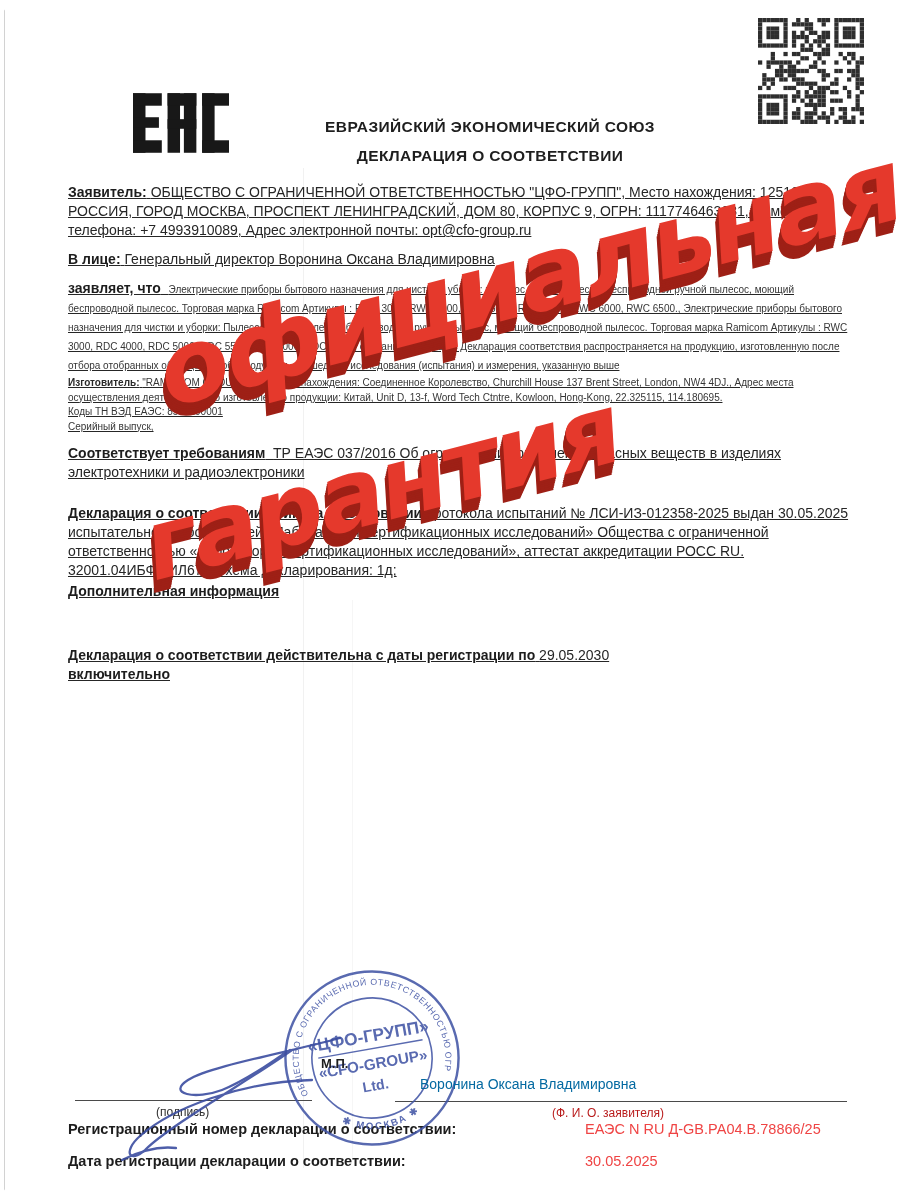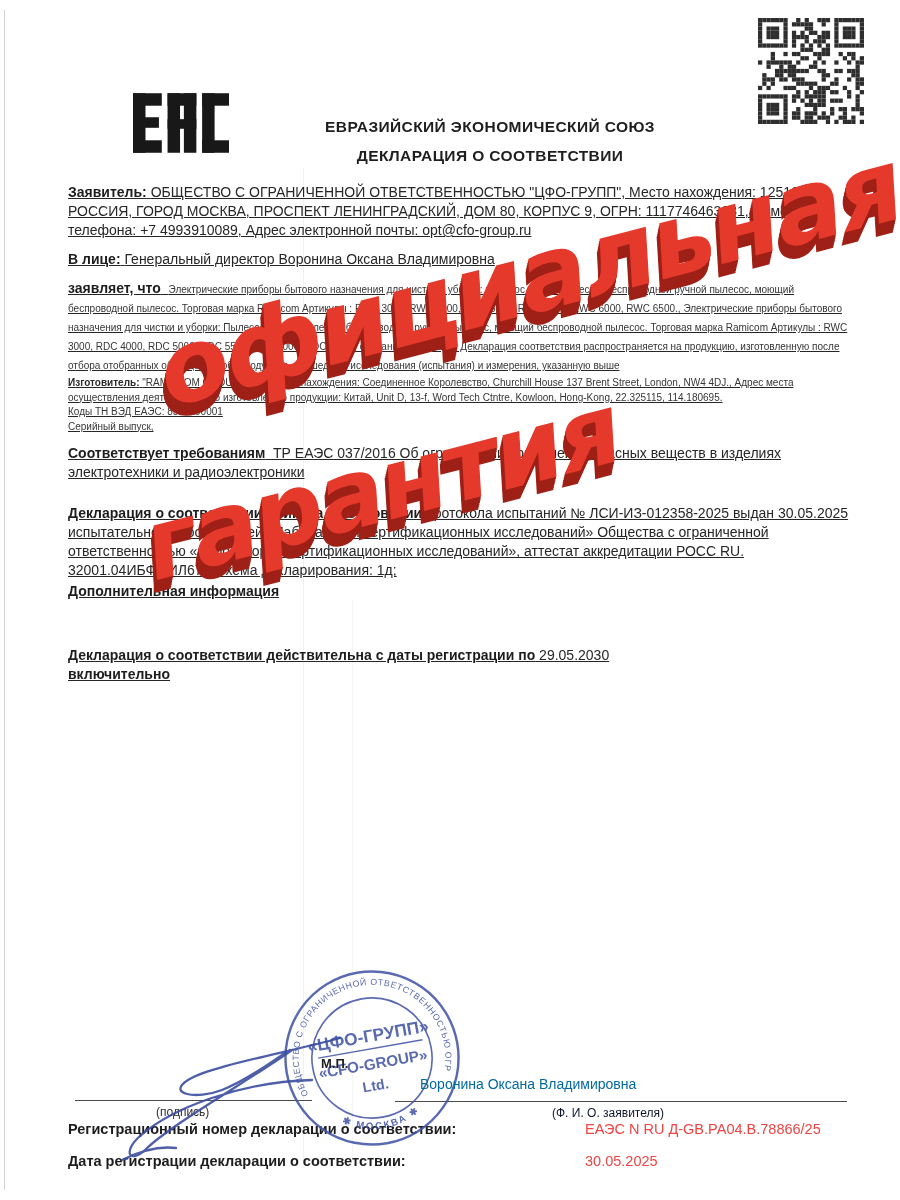--- a/index.html
+++ b/index.html
@@ -28,21 +28,21 @@
   .wm1{left:148px;top:228px;font-size:101px;transform:rotate(-14.5deg);}
   .wm2{left:138px;top:438px;font-size:98px;transform:rotate(-14.5deg);}
 
   .stamp{position:absolute;left:260px;top:946px;width:224px;height:224px;z-index:20;opacity:.88;}
   .signature{position:absolute;left:100px;top:1010px;width:300px;height:170px;z-index:25;opacity:.9;}
   .mp{position:absolute;left:321px;top:1056px;font-weight:bold;font-size:13px;color:#1d1d1d;z-index:30;}
   .fio-name{position:absolute;left:420px;top:1076px;font-size:14px;color:#0369a1;z-index:30;}
   .sig-line{position:absolute;left:75px;top:1100px;width:237px;border-top:1.6px solid #4a4a4a;}
   .fio-line{position:absolute;left:395px;top:1101px;width:452px;border-top:1.6px solid #4a4a4a;}
   .sig-cap{position:absolute;left:156px;top:1105px;font-size:12px;color:#2e2e2e;}
-  .fio-cap{position:absolute;left:552px;top:1106px;font-size:12px;color:#0f172a;}
+  .fio-cap{position:absolute;left:552px;top:1106px;font-size:12px;color:#b91c1c;}
   .reg-lbl{position:absolute;left:68px;font-weight:bold;font-size:14.5px;color:#1d1d1d;}
   .reg-val{position:absolute;left:585px;font-size:14.5px;color:#ef4444;}
   .row1{top:1121px;} .row2{top:1153px;}
 </style>
 </head>
 <body>
 
 <div class="page">
   <div class="edge"></div>
   <div class="scanline1"></div>

